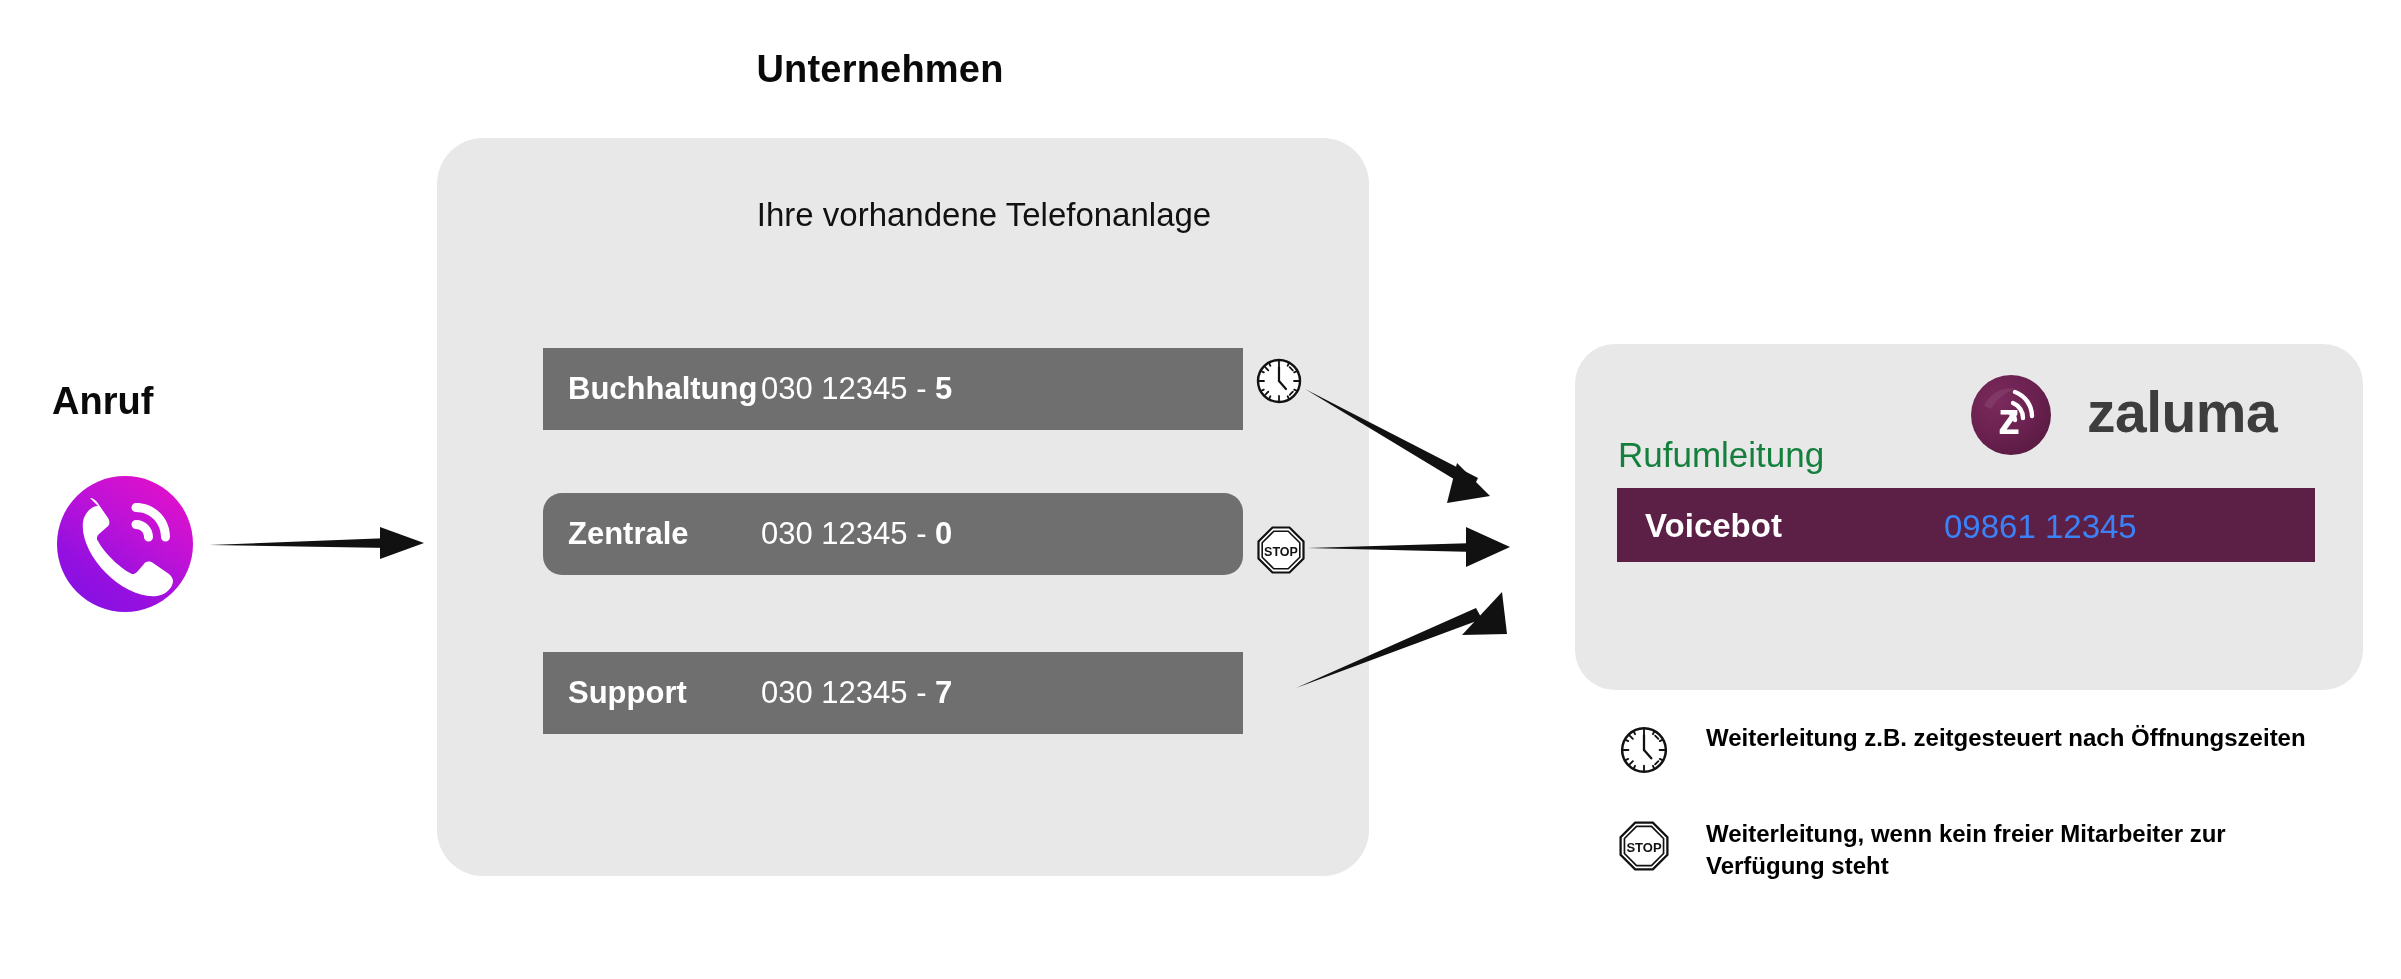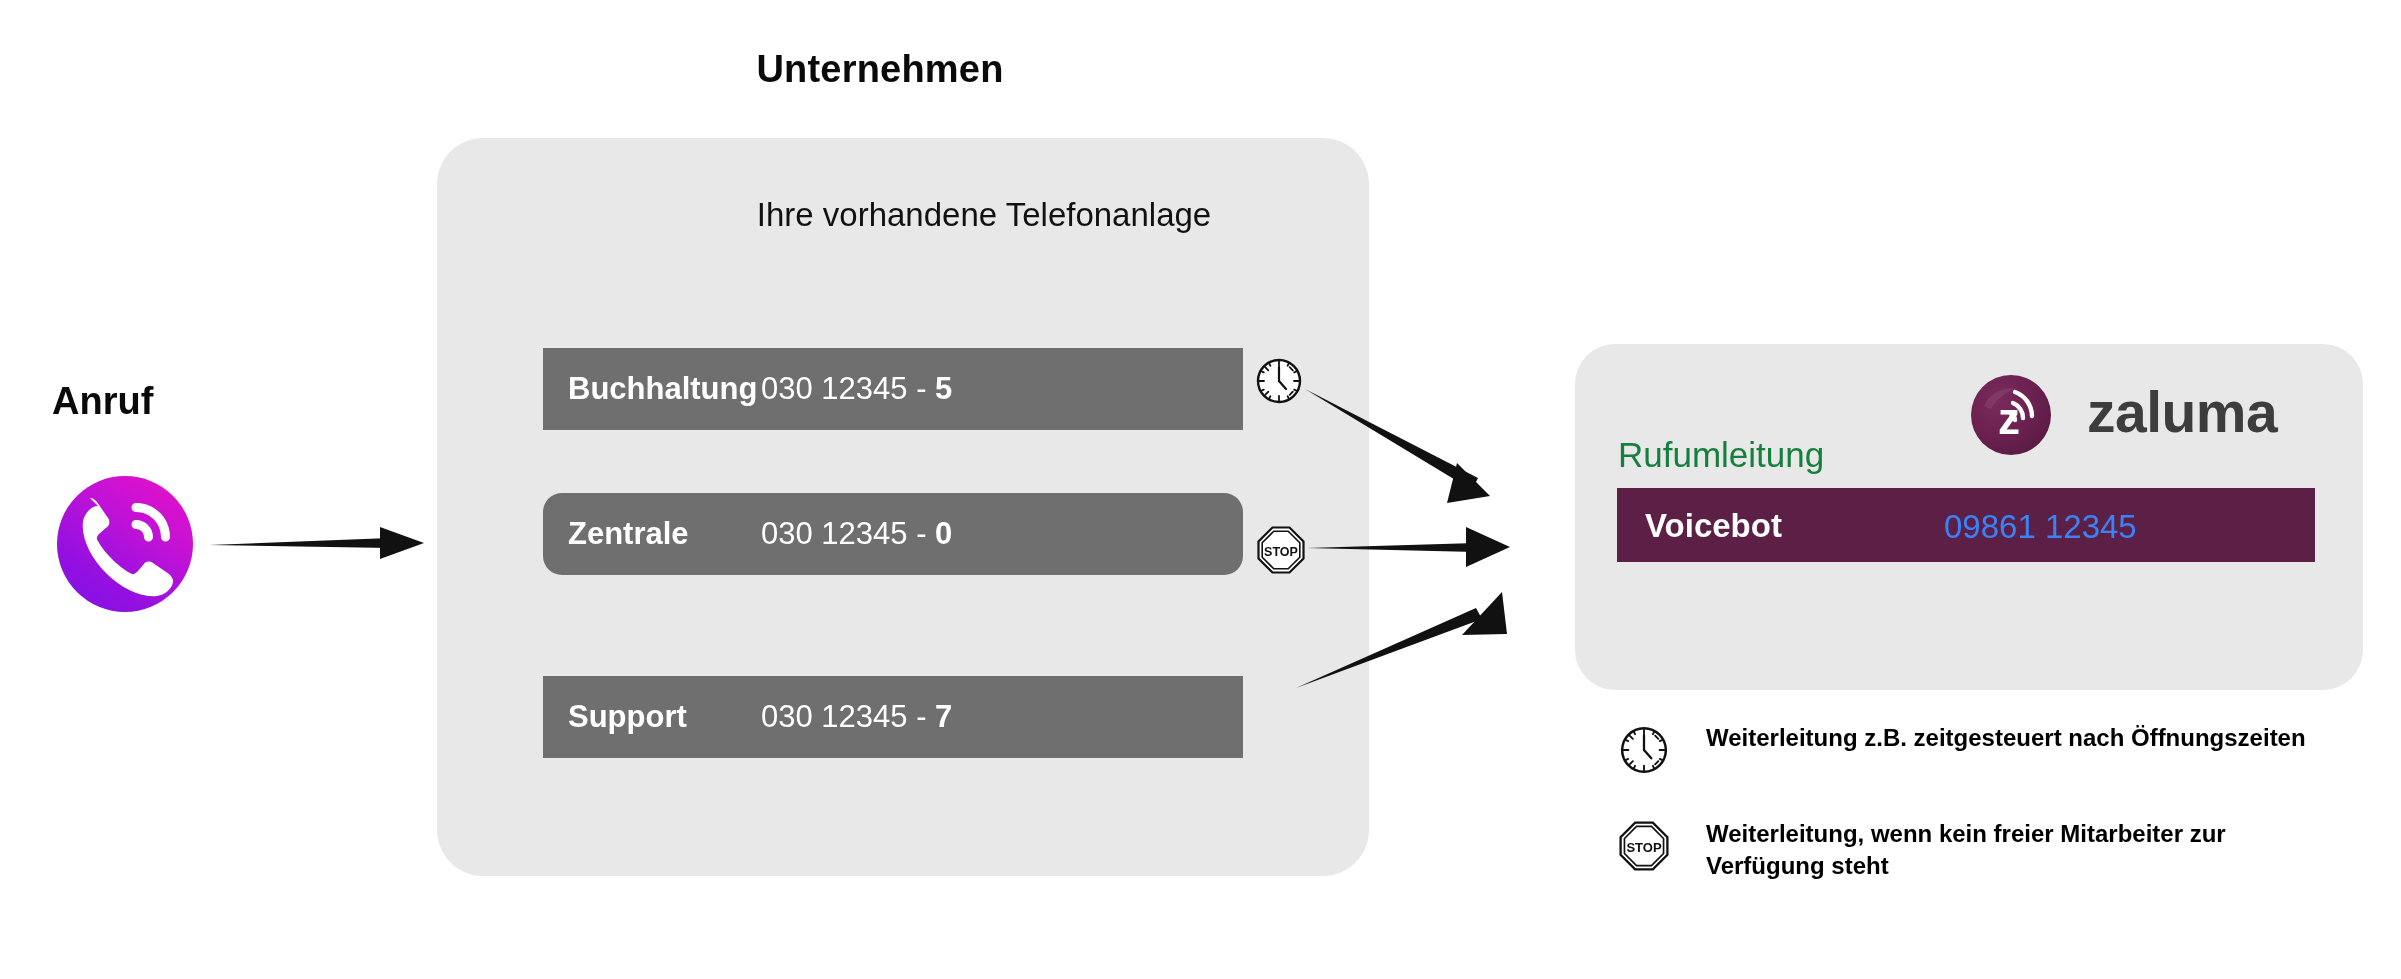--- a/index.html
+++ b/index.html
@@ -92,21 +92,21 @@
     position: absolute;
     left: 543px;
     width: 700px;
     height: 82px;
     background: #6f6f6f;
     display: flex;
     align-items: center;
   }
   #dept-bar-0 { top: 348px; }
   #dept-bar-1 { top: 493px; border-radius: 19px; }
-  #dept-bar-2 { top: 676px; }
+  #dept-bar-2 { top: 652px; }
 
   .dept-name {
     position: absolute;
     left: 25px;
     font-size: 31px;
     font-weight: bold;
     color: #ffffff;
     white-space: nowrap;
   }
   .dept-number {

